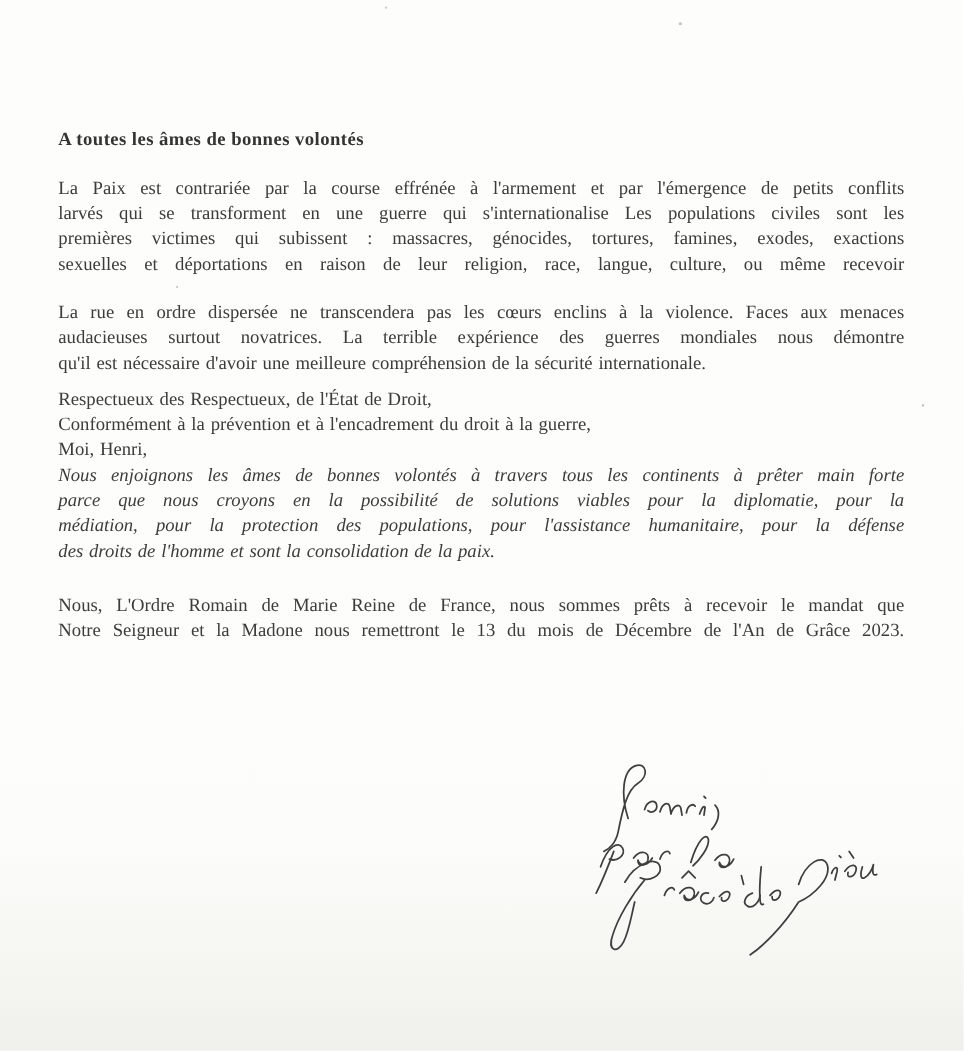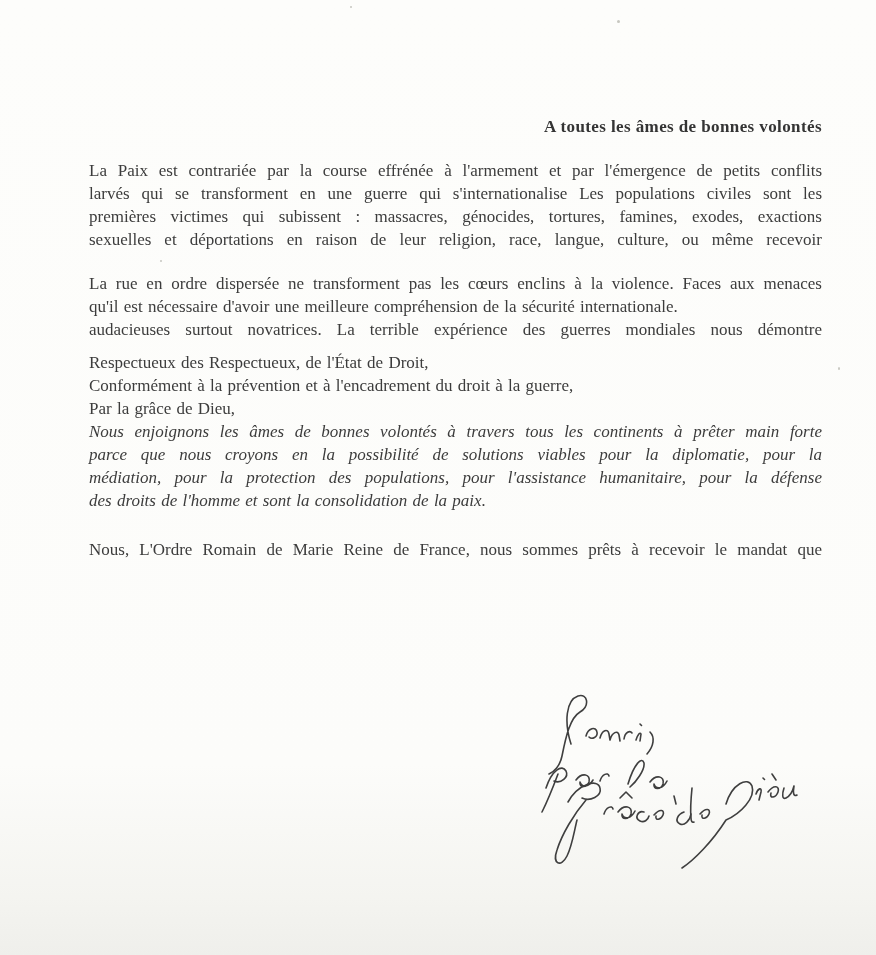--- a/index.html
+++ b/index.html
@@ -15,37 +15,37 @@
     font-family: "Liberation Serif", "DejaVu Serif", serif;
     color: #3c3c3c;
   }
   .page {
     position: absolute;
     inset: 0;
     padding: 115px 54px 0 53px;
     box-sizing: border-box;
   }
   .salutation {
-    text-align: right;
+    text-align: left;
     font-weight: bold;
     font-size: 17px;
     line-height: 23px;
     letter-spacing: 0.4px;
     color: #343434;
   }
   .para {
     font-size: 17px;
     line-height: 23px;
     margin-top: 21px;
     word-spacing: 1px;
   }
   .para.litany { margin-top: 10px; }
   .para.attached { margin-top: 0; font-style: italic; }
   .para.mandate { margin-top: 26px; }
-  .line { white-space: normal; margin-left: 36px; }
+  .line { white-space: normal; }
   .line.jl {
     text-align: justify;
     text-align-last: justify;
   }
   .signature {
     position: absolute;
     left: 516px;
     top: 684px;
     width: 290px;
     height: 200px;
@@ -73,37 +73,38 @@
   <div class="salutation">A toutes les âmes de bonnes volontés</div>
 
   <div id="letter-body">
       <div class="para peace">
         <div class="line jl">La Paix est contrariée par la course effrénée à l'armement et par l'émergence de petits conflits</div>
         <div class="line jl">larvés qui se transforment en une guerre qui s'internationalise Les populations civiles sont les</div>
         <div class="line jl">premières victimes qui subissent : massacres, génocides, tortures, famines, exodes, exactions</div>
         <div class="line jl">sexuelles et déportations en raison de leur religion, race, langue, culture, ou même recevoir</div>
       </div>
       <div class="para order">
-        <div class="line jl">La rue en ordre dispersée ne transforment pas les cœurs enclins à la violence. Faces aux menaces</div>
+        <div class="line jl">La rue en ordre dispersée ne transcendera pas les cœurs enclins à la violence. Faces aux menaces</div>
+        <div class="line jl">audacieuses surtout novatrices. La terrible expérience des guerres mondiales nous démontre</div>
         <div class="line">qu'il est nécessaire d'avoir une meilleure compréhension de la sécurité internationale.</div>
-        <div class="line jl">audacieuses surtout novatrices. La terrible expérience des guerres mondiales nous démontre</div>
       </div>
       <div class="para litany">
         <div class="line">Respectueux des Respectueux, de l'État de Droit,</div>
         <div class="line">Conformément à la prévention et à l'encadrement du droit à la guerre,</div>
-        <div class="line">Par la grâce de Dieu,</div>
+        <div class="line">Moi, Henri,</div>
       </div>
       <div class="para enjoin attached">
         <div class="line jl">Nous enjoignons les âmes de bonnes volontés à travers tous les continents à prêter main forte</div>
         <div class="line jl">parce que nous croyons en la possibilité de solutions viables pour la diplomatie, pour la</div>
         <div class="line jl">médiation, pour la protection des populations, pour l'assistance humanitaire, pour la défense</div>
         <div class="line">des droits de l'homme et sont la consolidation de la paix.</div>
       </div>
       <div class="para mandate">
         <div class="line jl">Nous, L'Ordre Romain de Marie Reine de France, nous sommes prêts à recevoir le mandat que</div>
+        <div class="line jl">Notre Seigneur et la Madone nous remettront le 13 du mois de Décembre de l'An de Grâce 2023.</div>
       </div>
     </div>
 
   <div class="signature" aria-label="Henri, par la Grâce de Dieu">
     <svg viewBox="0 0 290 200" xmlns="http://www.w3.org/2000/svg">
 
       <path class="sig-stroke" d="M55,60 C48,38 50,16 62,12 C72,9 74,22 64,28 C54,34 50,52 46,72 C44,82 38,88 33,90"></path>
       <path class="sig-stroke" d="M70,52 C72,44 80,42 81,48 C82,53 76,56 73,53"></path>
       <path class="sig-stroke" d="M84,54 C86,46 92,44 93,50 L94,56 C96,48 102,46 103,51 L104,57"></path>
       <path class="sig-stroke" d="M108,55 C109,48 114,46 116,49"></path>

